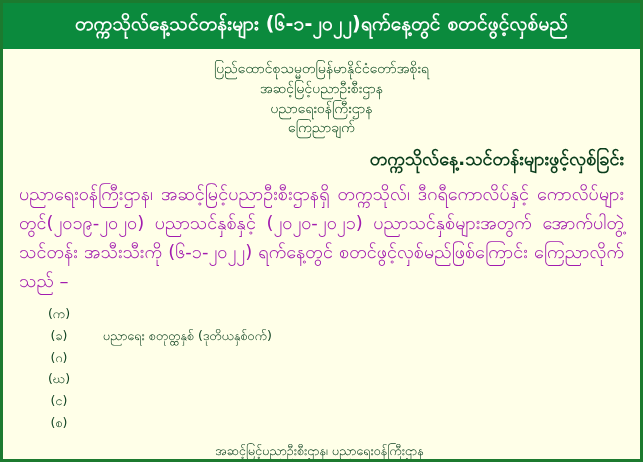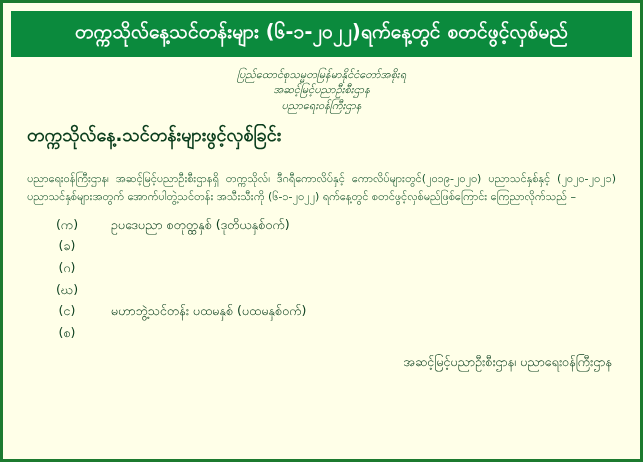--- a/index.html
+++ b/index.html
@@ -11,21 +11,21 @@
     height: 462px;
     background: #ffffff;
     font-family: "DejaVu Sans", sans-serif;
   }
   .poster {
     box-sizing: border-box;
     width: 643px;
     height: 462px;
     border: 3px solid #1c7a2f;
     background: #ffffe8;
-    padding: 8px;
+    padding: 0;
     position: relative;
     overflow: hidden;
   }
   .banner {
     box-sizing: border-box;
     width: 100%;
     background: #0b8a3d;
     color: #ffffff;
     text-align: center;
     padding: 9px 10px 11px 10px;
@@ -38,37 +38,36 @@
   .body-area {
     box-sizing: border-box;
     padding: 10px 16px 8px 16px;
     color: #0a3d1c;
   }
   .center-block {
     text-align: center;
     line-height: 1.42;
   }
   .center-block div {
-    font-size: 11px;
+    font-size: 14px;
     color: #0d4a22;
-    font-style: italic;
   }
   .subject {
-    text-align: left;
+    text-align: right;
     font-size: 18px;
     font-weight: bold;
     color: #0a3d1c;
     margin-top: 9px;
-    margin-bottom: 24px;
+    margin-bottom: 8px;
     line-height: 1.3;
   }
   .para {
-    font-size: 11px;
+    font-size: 18px;
     line-height: 1.62;
-    color: #14532d;
+    color: #a21caf;
     text-align: justify;
     margin: 0 0 8px 0;
   }
   .list {
     margin: 0 0 6px 0;
     padding: 0;
   }
   .list-item {
     display: flex;
     align-items: flex-start;
@@ -82,62 +81,62 @@
     text-align: center;
     padding-left: 18px;
     box-sizing: border-box;
   }
   .list-item .text {
     flex: 1 1 auto;
     padding-left: 22px;
   }
   .signature {
     margin-top: 10px;
-    text-align: right;
+    text-align: center;
     font-size: 12.6px;
     color: #0b3f1e;
     padding-right: 4px;
   }
 </style>
 </head>
 <body>
 
 <div class="poster">
 
   <div class="banner">တက္ကသိုလ်နေ့သင်တန်းများ (၆-၁-၂၀၂၂)ရက်နေ့တွင် စတင်ဖွင့်လှစ်မည်</div>
 
   <div class="body-area">
 
     <div class="center-block">
       <div>ပြည်ထောင်စုသမ္မတမြန်မာနိုင်ငံတော်အစိုးရ</div>
       <div>အဆင့်မြင့်ပညာဦးစီးဌာန</div>
       <div>ပညာရေးဝန်ကြီးဌာန</div>
+      <div>ကြေညာချက်</div>
     </div>
 
     <div class="subject">တက္ကသိုလ်နေ့.သင်တန်းများဖွင့်လှစ်ခြင်း</div>
 
     <p class="para">ပညာရေးဝန်ကြီးဌာန၊ အဆင့်မြင့်ပညာဦးစီးဌာနရှိ တက္ကသိုလ်၊ ဒီဂရီကောလိပ်နှင့် ကောလိပ်များတွင်(၂၀၁၉-၂၀၂၀) ပညာသင်နှစ်နှင့် (၂၀၂၀-၂၀၂၁) ပညာသင်နှစ်များအတွက် အောက်ပါတွဲ့သင်တန်း အသီးသီးကို (၆-၁-၂၀၂၂) ရက်နေ့တွင် စတင်ဖွင့်လှစ်မည်ဖြစ်ကြောင်း ကြေညာလိုက်သည် –</p>
 
     <div class="list">
       <div class="list-item">
         <span class="marker">(က)</span>
-        <span class="text">ဥပဒေပညာ စတုတ္ထနှစ် (ဒုတိယနှစ်ဝက်)</span>
       </div>
       <div class="list-item">
         <span class="marker">(ခ)</span>
+        <span class="text">ပညာရေး စတုတ္ထနှစ် (ဒုတိယနှစ်ဝက်)</span>
       </div>
       <div class="list-item">
         <span class="marker">(ဂ)</span>
       </div>
       <div class="list-item">
         <span class="marker">(ဃ)</span>
       </div>
       <div class="list-item">
         <span class="marker">(င)</span>
-        <span class="text">မဟာဘွဲ့သင်တန်း ပထမနှစ် (ပထမနှစ်ဝက်)</span>
       </div>
       <div class="list-item">
         <span class="marker">(စ)</span>
       </div>
     </div>
 
     <div class="signature">အဆင့်မြင့်ပညာဦးစီးဌာန၊ ပညာရေးဝန်ကြီးဌာန</div>
 
   </div>
 </div>

